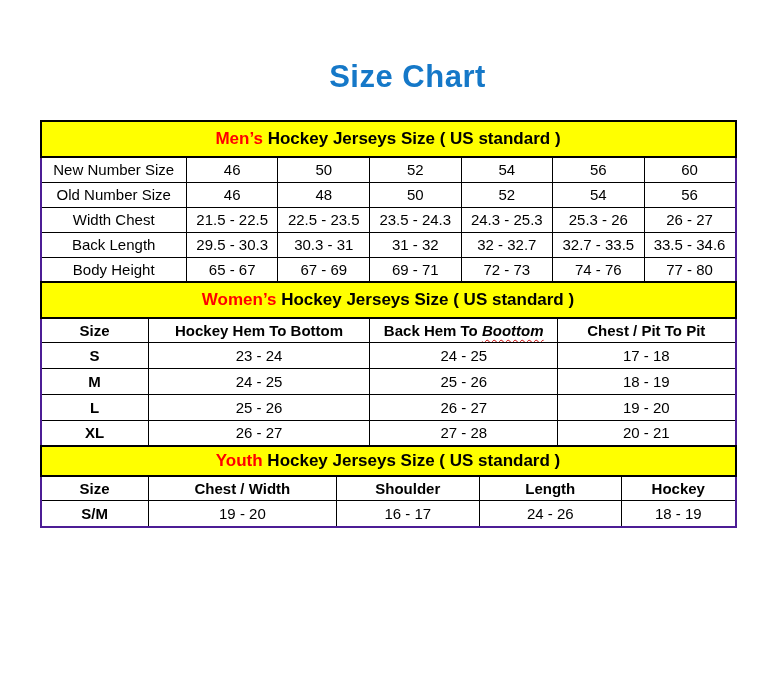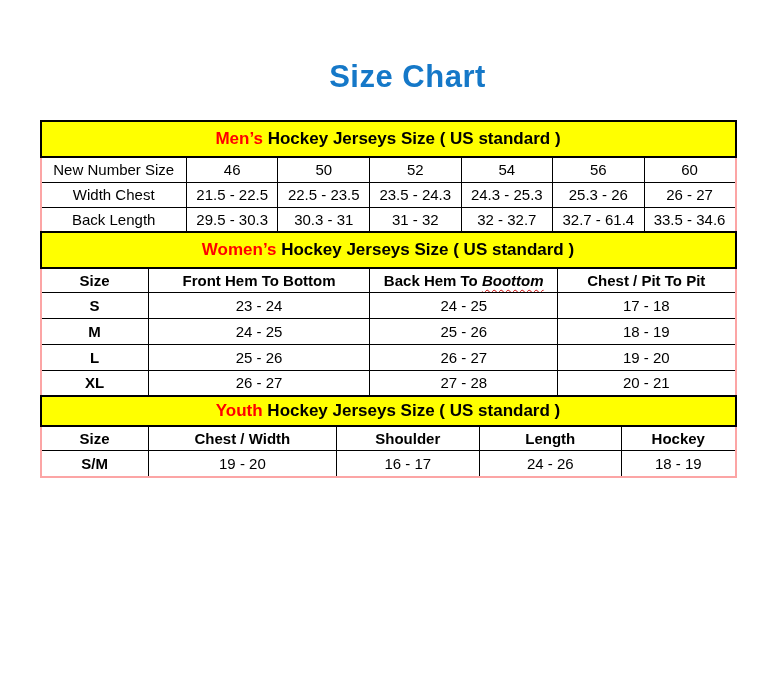--- a/index.html
+++ b/index.html
@@ -18,21 +18,21 @@
     line-height: 1.1;
     font-weight: bold;
     letter-spacing: 0.5px;
     padding-left: 39px;
   }
   .chart { width: 697px; margin: 0 auto; }
   table {
     border-collapse: collapse;
     width: 100%;
     table-layout: fixed;
-    border: 2px solid #fca5a5;
+    border: 2px solid #4c1d95;
   }
   table + table { margin-top: -2px; }
   th, td {
     border: 1px solid #000;
     text-align: center;
     vertical-align: middle;
     padding: 1px 2px;
     font-size: 15px;
     overflow: hidden;
     white-space: nowrap;
@@ -86,54 +86,72 @@
       <tr class="row-mens">
         <td class="rowlabel">New Number Size</td>
         <td>46</td>
         <td>50</td>
         <td>52</td>
         <td>54</td>
         <td>56</td>
         <td>60</td>
       </tr>
       <tr class="row-mens">
+        <td class="rowlabel">Old Number Size</td>
+        <td>46</td>
+        <td>48</td>
+        <td>50</td>
+        <td>52</td>
+        <td>54</td>
+        <td>56</td>
+      </tr>
+      <tr class="row-mens">
         <td class="rowlabel">Width Chest</td>
         <td>21.5 - 22.5</td>
         <td>22.5 - 23.5</td>
         <td>23.5 - 24.3</td>
         <td>24.3 - 25.3</td>
         <td>25.3 - 26</td>
         <td>26 - 27</td>
       </tr>
       <tr class="row-mens">
         <td class="rowlabel">Back Length</td>
         <td>29.5 - 30.3</td>
         <td>30.3 - 31</td>
         <td>31 - 32</td>
         <td>32 - 32.7</td>
-        <td>32.7 - 61.4</td>
+        <td>32.7 - 33.5</td>
         <td>33.5 - 34.6</td>
+      </tr>
+      <tr class="row-mens">
+        <td class="rowlabel">Body Height</td>
+        <td>65 - 67</td>
+        <td>67 - 69</td>
+        <td>69 - 71</td>
+        <td>72 - 73</td>
+        <td>74 - 76</td>
+        <td>77 - 80</td>
       </tr>
     </tbody>
       </table>
 
     <table>
       <colgroup>
         <col style="width:15.5%">
           <col style="width:31.9%">
           <col style="width:27%">
           <col>
       </colgroup>
       <tbody>
           <tr class="section-head">
         <td colspan="4"><span class="hl">Women’s</span><span> Hockey Jerseys Size ( US standard )</span></td>
       </tr>
       <tr class="colhead">
         <th>Size</th>
-        <th>Front Hem To Bottom</th>
+        <th>Hockey Hem To Bottom</th>
         <th><span>Back Hem To </span><span class="squiggle">Boottom</span></th>
         <th>Chest / Pit To Pit</th>
       </tr>
       <tr class="row-womens">
         <td class="rowlabel-bold">S</td>
         <td>23 - 24</td>
         <td>24 - 25</td>
         <td>17 - 18</td>
       </tr>
       <tr class="row-womens">

